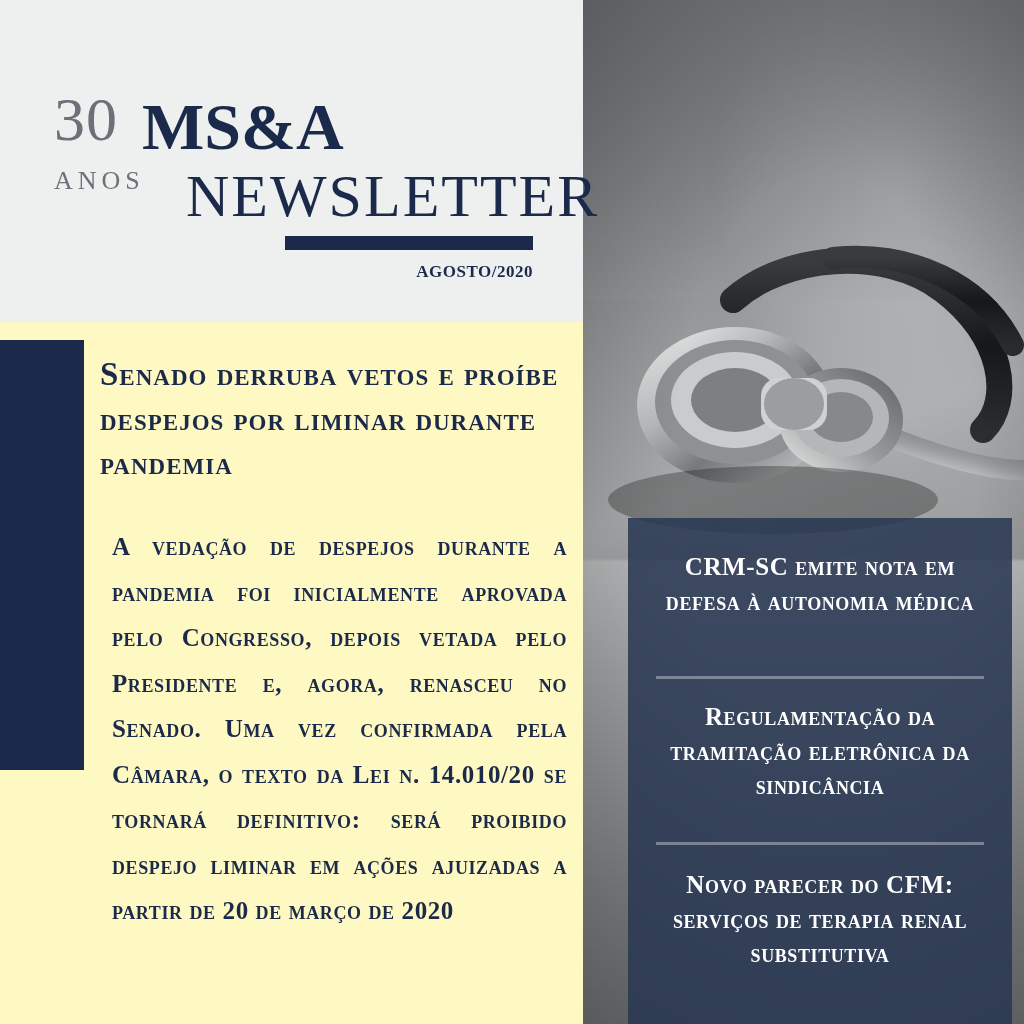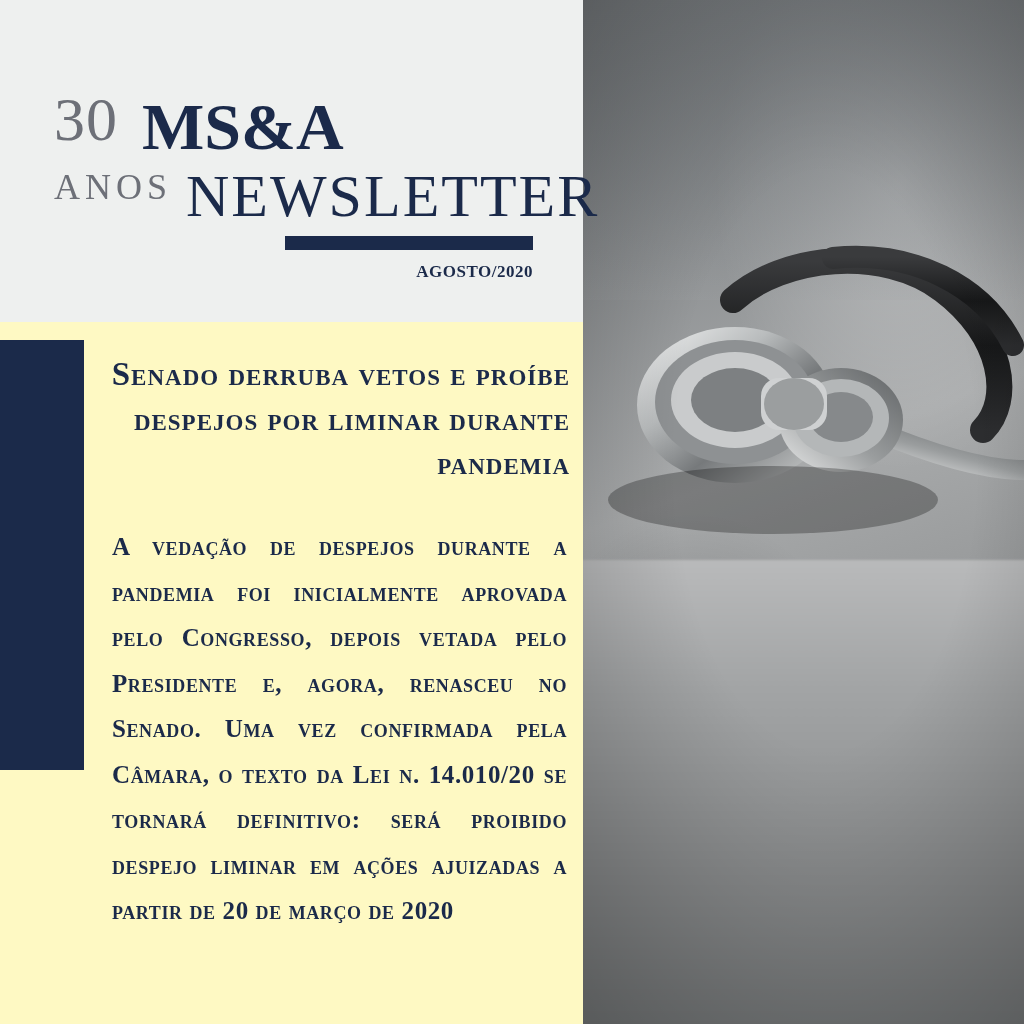--- a/index.html
+++ b/index.html
@@ -91,21 +91,21 @@
     font-family: "Liberation Serif", serif;
     font-size: 62px;
     letter-spacing: 1px;
     color: #6d7078;
     line-height: 1;
   }
   .logo-anos {
     position: absolute;
     left: 8px; top: 78px;
     font-family: "Liberation Serif", serif;
-    font-size: 36px;
+    font-size: 26px;
     letter-spacing: 5px;
     color: #6d7078;
   }
   .logo-ms {
     position: absolute;
     left: 76px; top: 6px;
     font-family: "Liberation Serif", serif;
     font-weight: bold;
     font-size: 66px;
     letter-spacing: 0px;
@@ -156,21 +156,21 @@
     height: 430px;
     background: #1b2a4a;
   }
 
   
   .headline {
     position: absolute;
     left: 100px;
     top: 352px;
     width: 470px;
-    text-align: right;
+    text-align: left;
     color: #1b2a4a;
     font-family: "Liberation Serif", serif;
     font-weight: bold;
     font-size: 33px;
     font-variant: small-caps;
     letter-spacing: 1px;
     line-height: 1.35;
   }
   .bodytext {
     position: absolute;
@@ -284,14 +284,21 @@
     <div class="issue">
       <div>AGOSTO/2020</div>
     </div>
 
     <div class="darkbar"></div>
 
     <div class="headline">Senado derruba vetos e proíbe despejos por liminar durante pandemia</div>
     <div class="bodytext">A vedação de despejos durante a pandemia foi inicialmente aprovada pelo Congresso, depois vetada pelo Presidente e, agora, renasceu no Senado. Uma vez confirmada pela Câmara, o texto da Lei n. 14.010/20 se tornará definitivo: será proibido despejo liminar em ações ajuizadas a partir de 20 de março de 2020</div>
   </div>
 
+  <div class="card">
+    <div class="card-item ci1">CRM-SC emite nota em defesa à autonomia médica</div>
+    <div class="divider d1"></div>
+    <div class="card-item ci2">Regulamentação da tramitação eletrônica da sindicância</div>
+    <div class="divider d2"></div>
+    <div class="card-item ci3">Novo parecer do CFM: serviços de terapia renal substitutiva</div>
+  </div>
 
 </div>
 
 </body></html>

